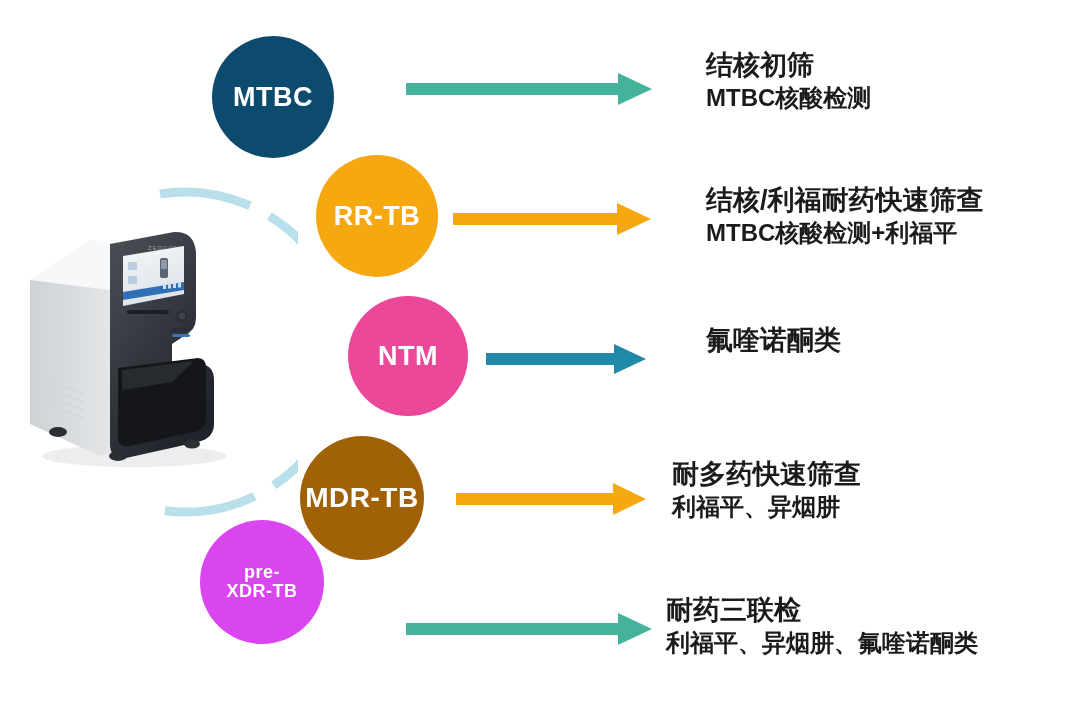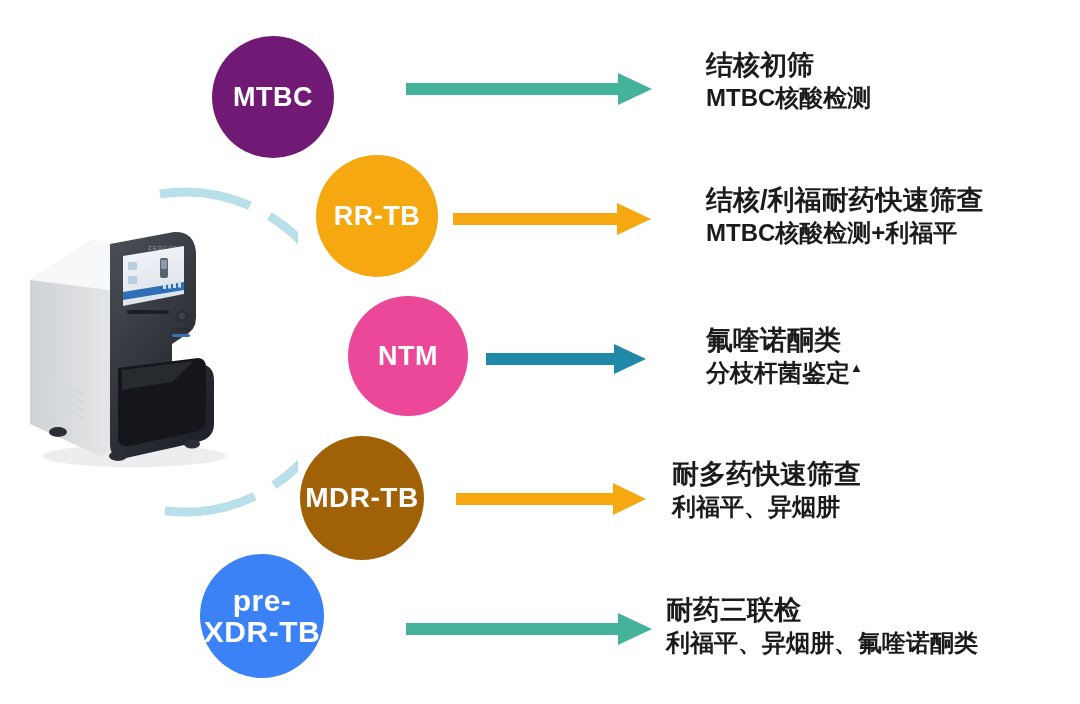--- a/index.html
+++ b/index.html
@@ -46,25 +46,25 @@
     justify-content: center;
     text-align: center;
     color: #ffffff;
     font-weight: bold;
     letter-spacing: 0.5px;
     line-height: 1.05;
     box-sizing: border-box;
   }
   .bubble span { display: block; pointer-events: none; }
 
-  .b-mtbc    { left: 212px; top: 36px;  width: 122px; height: 122px; background: #701a75; font-size: 27px; }
+  .b-mtbc    { left: 212px; top: 36px;  width: 122px; height: 122px; background: #0c4a6e; font-size: 27px; }
   .b-rrtb    { left: 316px; top: 155px; width: 122px; height: 122px; background: #f5a80f; font-size: 27px; }
   .b-ntm     { left: 348px; top: 296px; width: 120px; height: 120px; background: #ec4899; font-size: 27px; }
   .b-mdrtb   { left: 300px; top: 436px; width: 124px; height: 124px; background: #a16207; font-size: 28px; }
-  .b-prexdr  { left: 200px; top: 554px; width: 124px; height: 124px; background: #3b82f6; font-size: 30px; }
+  .b-prexdr  { left: 200px; top: 520px; width: 124px; height: 124px; background: #d946ef; font-size: 18px; }
 
   
   .arrow { position: absolute; }
 
   
   .txt {
     position: absolute;
     color: #1b1b1b;
     margin-left: 20px;
   }
@@ -234,23 +234,20 @@
     <div class="line2 regular">MTBC核酸检测</div>
   </div>
 
   <div class="txt t2">
     <div class="line1">结核/利福耐药快速筛查</div>
     <div class="line2">MTBC核酸检测+利福平</div>
   </div>
 
   <div class="txt t3">
     <div class="line1">氟喹诺酮类</div>
-    <div class="line2">
-      <span>分枝杆菌鉴定</span><span class="sup">▲</span>
-    </div>
   </div>
 
   <div class="txt t4">
     <div class="line1">耐多药快速筛查</div>
     <div class="line2">利福平、异烟肼</div>
   </div>
 
   <div class="txt t5">
     <div class="line1">耐药三联检</div>
     <div class="line2">利福平、异烟肼、氟喹诺酮类</div>

